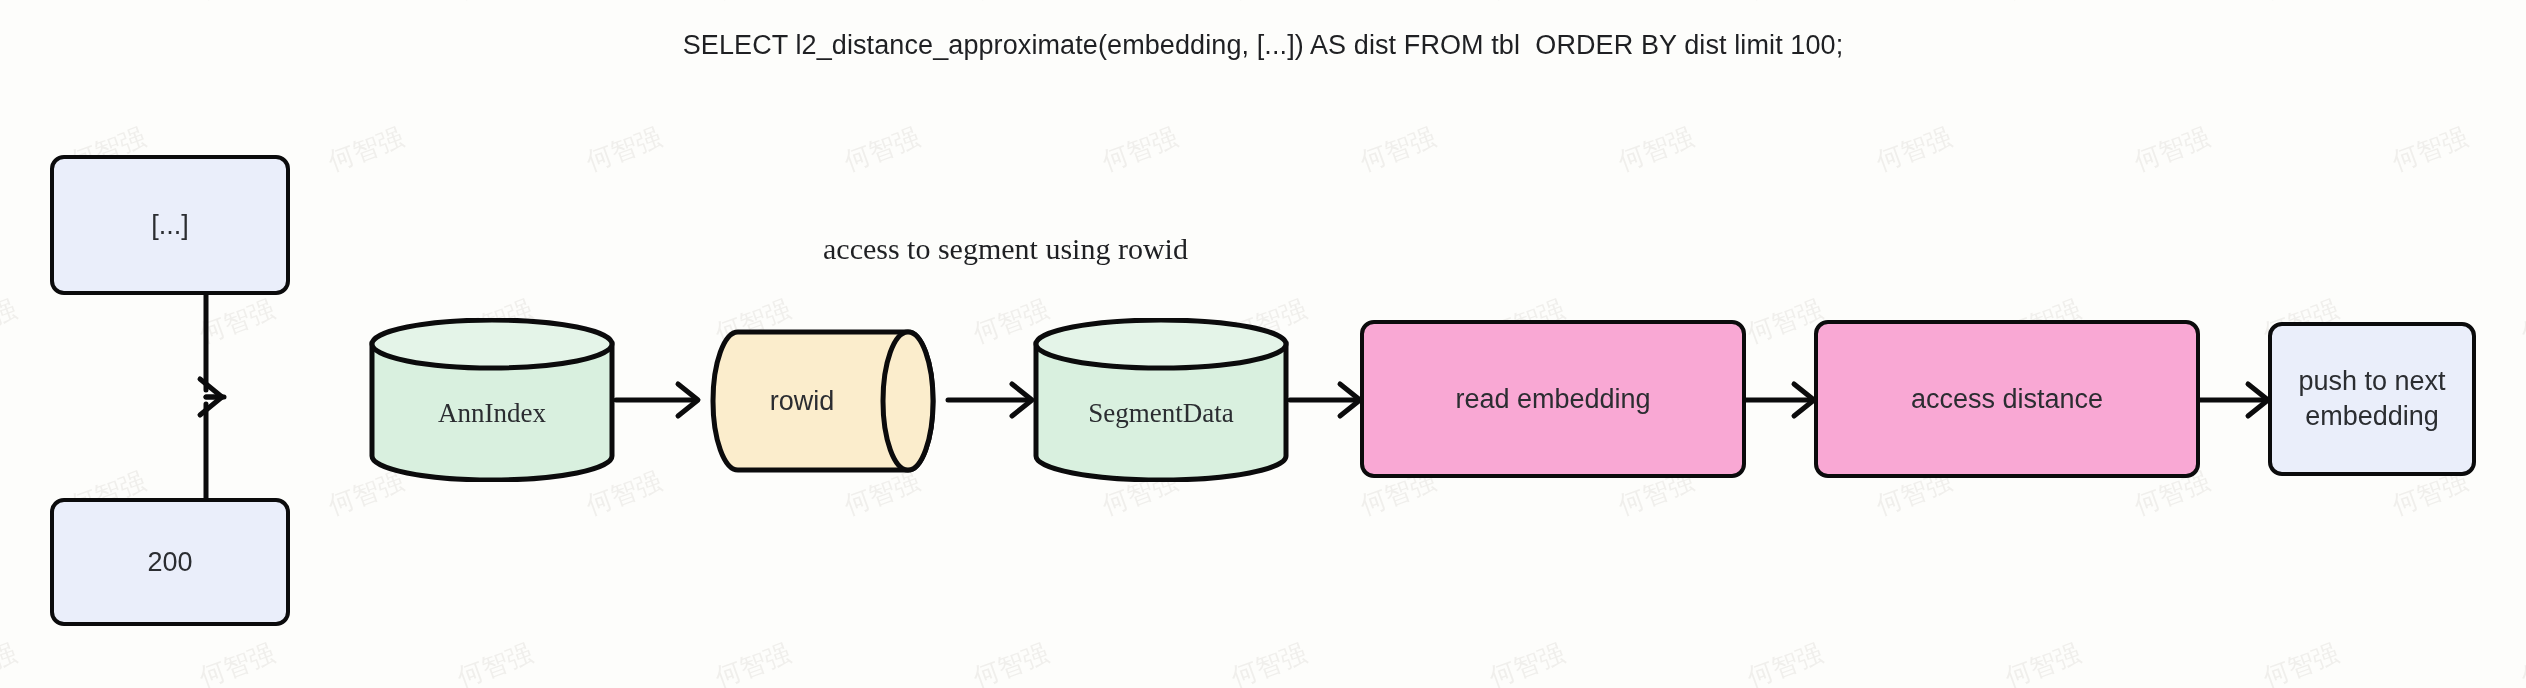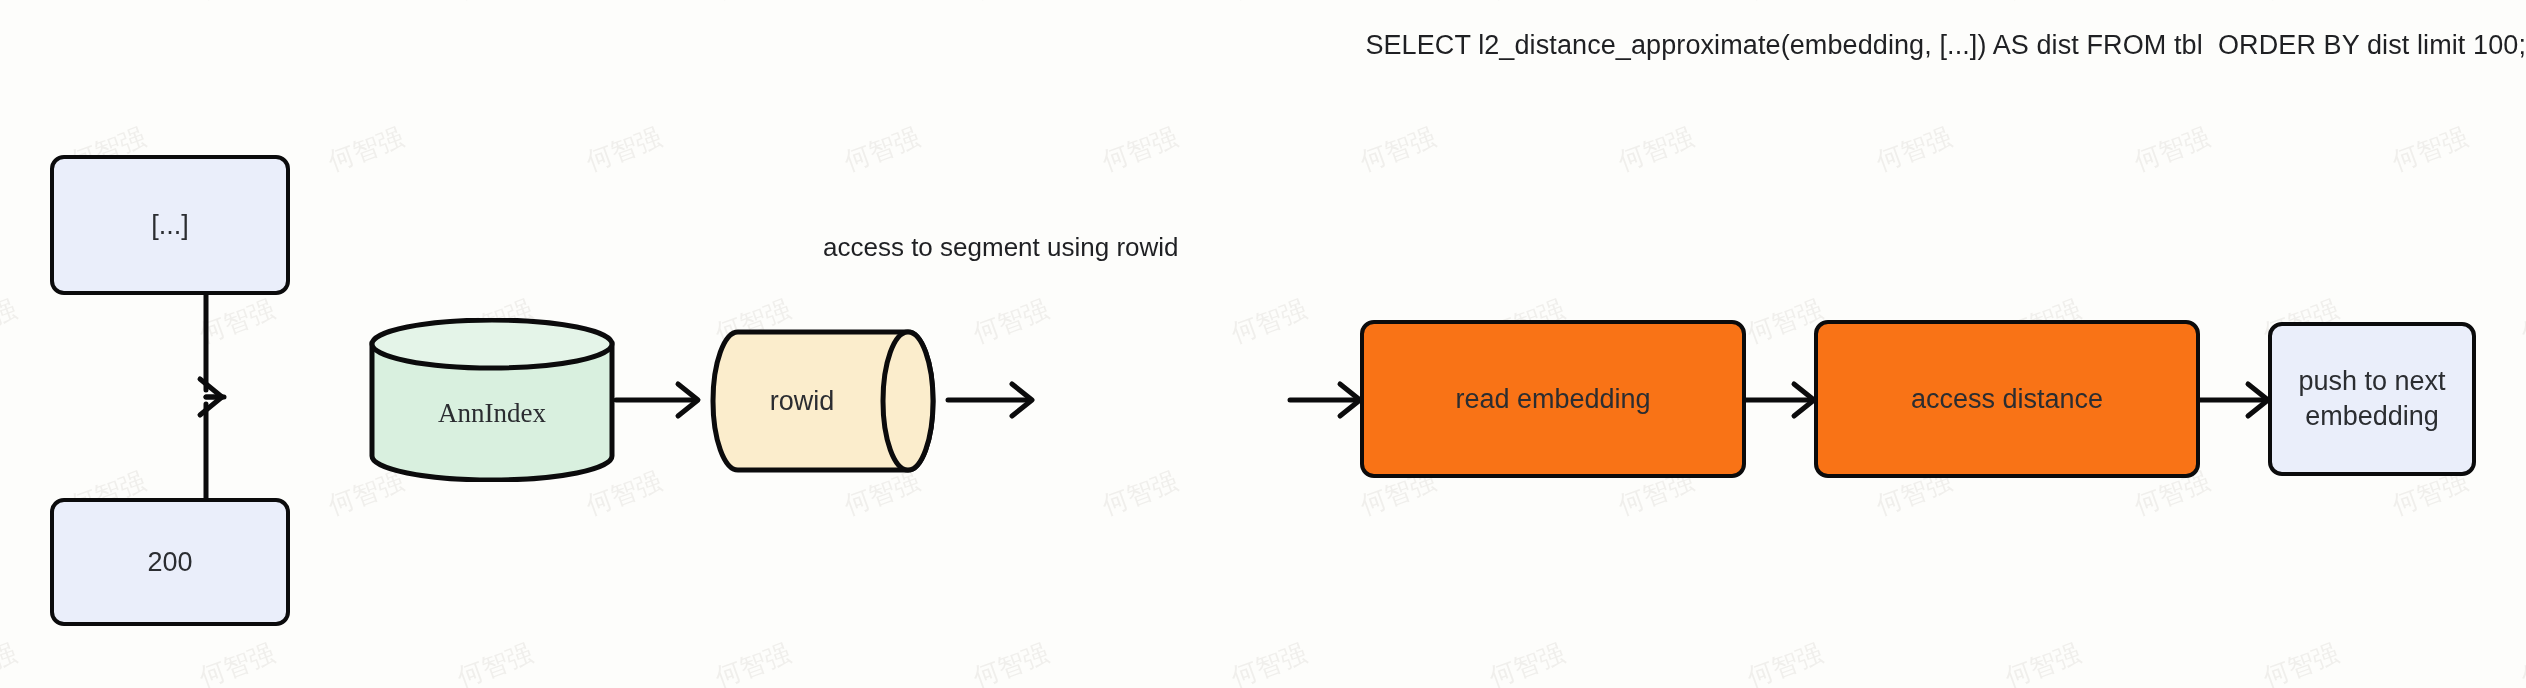--- a/index.html
+++ b/index.html
@@ -38,53 +38,54 @@
     position: absolute;
     inset: 0;
     z-index: 1;
   }
 
   .title {
     position: absolute;
     left: 0;
     top: 30px;
     width: 2526px;
-    text-align: right;
+    text-align: center;
     font-size: 27px;
     color: #1f2023;
     letter-spacing: .1px;
     white-space: pre;
   }
 
   .edge-label {
     position: absolute;
-    font-size: 26px;
+    font-size: 30px;
     color: #1f2023;
     white-space: nowrap;
+    font-family: Liberation Serif, serif;
   }
 
   
   .node {
     position: absolute;
     box-sizing: border-box;
     display: flex;
     align-items: center;
     justify-content: center;
     text-align: center;
     font-size: 27px;
     color: #2b2d31;
     line-height: 1.28;
   }
 
   .rect {
     border: 4px solid #0b0b0c;
     border-radius: 14px;
   }
   .fill-lav  { background: #eaeefa; }
-  .fill-pink { background: #f97316; }
+  .fill-pink { background: #f9a8d4; }
 
   
   .cyl-v { background: transparent; font-family: Liberation Serif, serif; }
   .cyl-v .cyl-v-svg { position: absolute; inset: 0; }
   .cyl-v .cyl-label {
     position: relative;
     z-index: 2;
     margin-top: 26px;
   }
 
@@ -229,20 +230,27 @@
     </div>
 
     <div class="node cyl-h" style="left:698px; top:328px; width:250px; height:146px;text-align:center;">
       <svg class="cyl-h-svg" viewBox="0 0 250 146" preserveAspectRatio="none">
         <path d="M 40 4 L 210 4 A 25 69 0 0 1 210 142 L 40 142 A 25 69 0 0 1 40 4 Z" fill="#fbedcc" stroke="#0b0b0c" stroke-width="5"></path>
         <ellipse cx="210" cy="73" rx="25" ry="69" fill="#fbedcc" stroke="#0b0b0c" stroke-width="5"></ellipse>
       </svg>
       <span class="cyl-label">rowid</span>
     </div>
 
+    <div class="node cyl-v" style="left:1032px; top:318px; width:258px; height:164px;">
+      <svg class="cyl-v-svg" viewBox="0 0 258 164" preserveAspectRatio="none">
+        <path d="M 4 26 L 4 138 A 125 24 0 0 0 254 138 L 254 26 Z" fill="#d9f0df" stroke="#0b0b0c" stroke-width="5"></path>
+        <ellipse cx="129" cy="26" rx="125" ry="24" fill="#e4f4e8" stroke="#0b0b0c" stroke-width="5"></ellipse>
+      </svg>
+      <span class="cyl-label">SegmentData</span>
+    </div>
 
     <div class="node rect fill-pink" style="left:1360px; top:320px; width:386px; height:158px;">
       <span>read embedding</span>
     </div>
 
     <div class="node rect fill-pink" style="left:1814px; top:320px; width:386px; height:158px;">
       <span>access distance</span>
     </div>
 
     <div class="node rect fill-lav" style="left:2268px; top:322px; width:208px; height:154px; flex-direction:column;">

